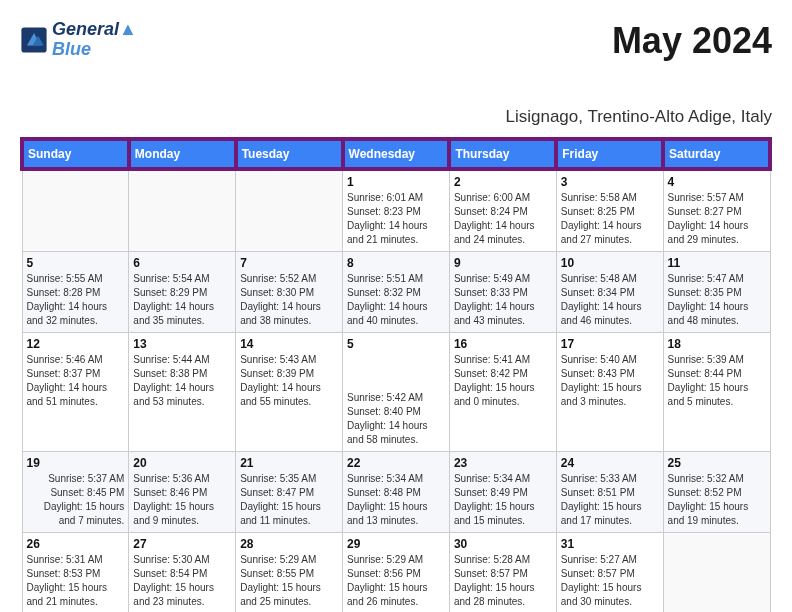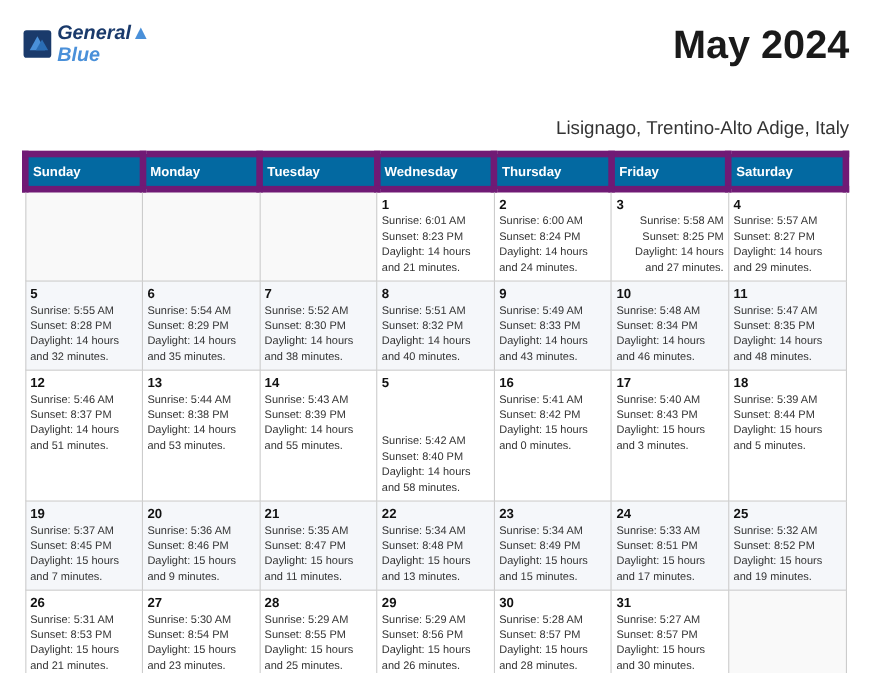--- a/index.html
+++ b/index.html
@@ -47,27 +47,27 @@
       font-size: 17px;
       color: #333;
       margin-top: 45px;
     }
     .calendar-table {
       width: 100%;
       border-collapse: collapse;
       font-size: 11px;
     }
     .calendar-table thead tr th {
-      background-color: #0369a1;
+      background-color: #3b82f6;
       color: #fff;
       padding: 6px 4px;
       text-align: left;
       font-size: 12px;
       font-weight: bold;
-      border: 6px solid #701a75;
+      border: 4px solid #701a75;
     }
     .calendar-table tbody tr td {
       border: 1px solid #ccc;
       vertical-align: top;
       padding: 4px;
       width: 107px;
       min-height: 80px;
       background: #fff;
     }
     .calendar-table tbody tr:nth-child(even) td {
@@ -135,21 +135,21 @@
         </td>
         <td>
           <div class="day-number">2</div>
           <div class="day-info" style="white-space: pre-line;">Sunrise: 6:00 AM
 Sunset: 8:24 PM
 Daylight: 14 hours
 and 24 minutes.</div>
         </td>
         <td>
           <div class="day-number">3</div>
-          <div class="day-info" style="white-space: pre-line; text-align: right;">Sunrise: 5:58 AM
+          <div class="day-info" style="white-space: pre-line;">Sunrise: 5:58 AM
 Sunset: 8:25 PM
 Daylight: 14 hours
 and 27 minutes.</div>
         </td>
         <td>
           <div class="day-number">4</div>
           <div class="day-info" style="white-space: pre-line;">Sunrise: 5:57 AM
 Sunset: 8:27 PM
 Daylight: 14 hours
 and 29 minutes.</div>
@@ -253,21 +253,21 @@
           <div class="day-number">18</div>
           <div class="day-info" style="white-space: pre-line;">Sunrise: 5:39 AM
 Sunset: 8:44 PM
 Daylight: 15 hours
 and 5 minutes.</div>
         </td>
       </tr>
       <tr>
         <td>
           <div class="day-number">19</div>
-          <div class="day-info" style="white-space: pre-line;">Sunrise: 5:37 AM
+          <div class="day-info" style="white-space: pre-line; text-align: right;">Sunrise: 5:37 AM
 Sunset: 8:45 PM
 Daylight: 15 hours
 and 7 minutes.</div>
         </td>
         <td>
           <div class="day-number">20</div>
           <div class="day-info" style="white-space: pre-line;">Sunrise: 5:36 AM
 Sunset: 8:46 PM
 Daylight: 15 hours
 and 9 minutes.</div>

